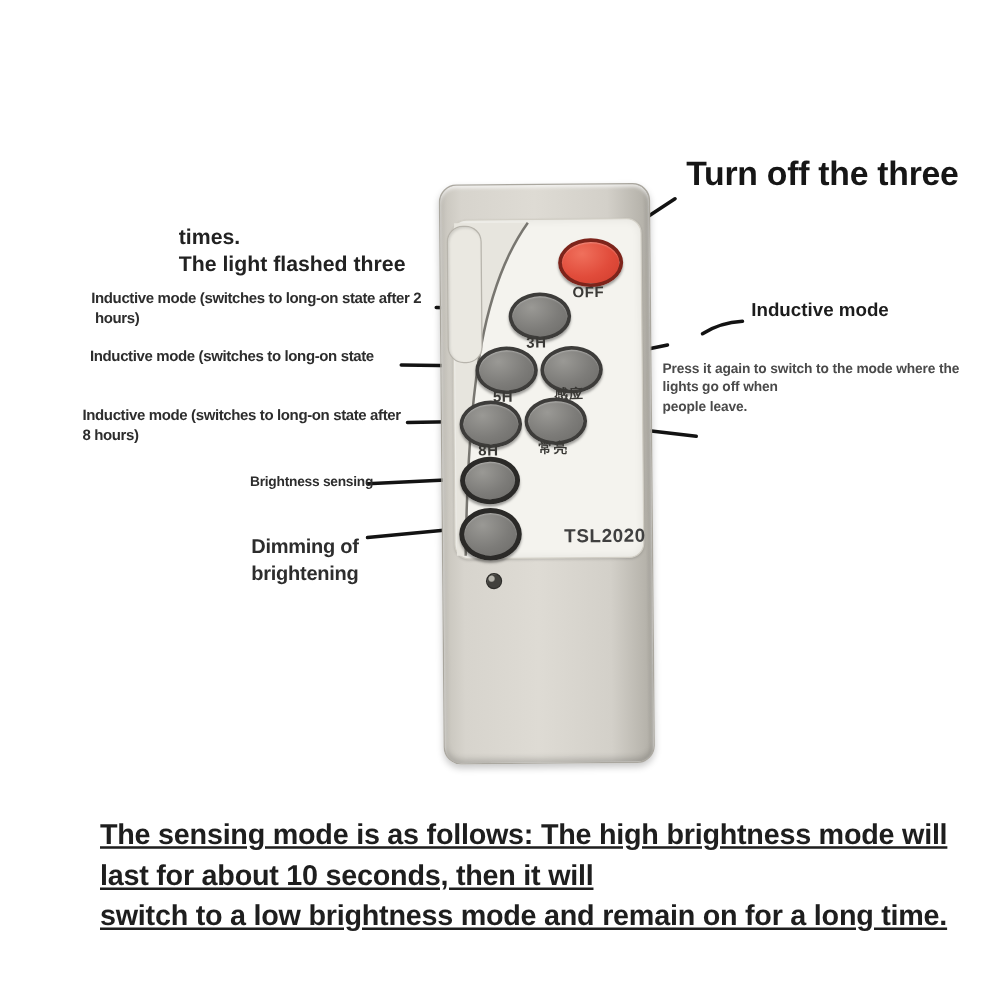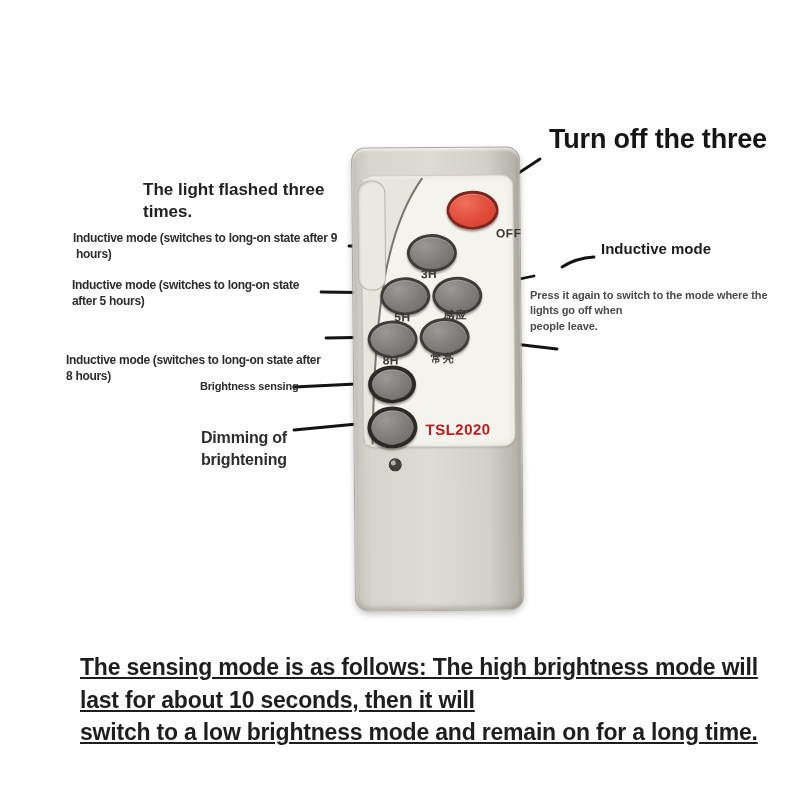--- a/index.html
+++ b/index.html
@@ -22,21 +22,21 @@
 
   .btn{position:absolute;border-radius:50%/50%;
        background:radial-gradient(ellipse at 35% 28%,#9a9995 0%,#7d7c79 55%,#6b6a67 100%);
        border:3px solid #3d3c3a;box-shadow:0 2px 2px rgba(0,0,0,.35), inset 0 1px 1px rgba(255,255,255,.25);}
   .btn.red{background:radial-gradient(ellipse at 35% 28%,#f0705c 0%,#e14c3b 55%,#d03c2c 100%);
            border:3px solid #7d241b;}
   .btn.heavy{border-width:4px;border-color:#2b2a28;}
   .blabel{position:absolute;font-size:12px;font-weight:700;color:#3a3936;text-align:center;
           letter-spacing:.5px;line-height:1;}
   .blabel.cn{font-size:11px;letter-spacing:1px;font-family:"DejaVu Sans",sans-serif;}
-  .model{position:absolute;left:61px;top:245px;font-size:15px;font-weight:700;color:#b91c1c;letter-spacing:.5px;}
+  .model{position:absolute;left:87px;top:245px;font-size:15px;font-weight:700;color:#404040;letter-spacing:.5px;}
   .sun-ic{position:absolute;left:25px;top:246px;width:9px;height:9px;border-radius:50%;
           border:2px solid #84817a;background:radial-gradient(circle,#6e6c65 0 2px,transparent 2.6px);}
   .moon-ic{position:absolute;left:24px;top:282px;width:11px;height:11px;border-radius:50%;
            border:1px solid #2d2c29;background:radial-gradient(circle at 32% 32%,#b6b4ac 0 2px,#42413d 3px);}
 
   
   .h-big{font-size:27px;font-weight:600;color:#161616;letter-spacing:-.2px;}
   .h-med{font-size:15px;font-weight:600;color:#1c1c1c;}
   .t-flash{font-size:17px;font-weight:600;line-height:1.32;color:#222;}
   .t-mode{font-size:12px;font-weight:700;line-height:1.3;color:#2d2d2d;letter-spacing:-.3px;}
@@ -66,21 +66,21 @@
 
   <div class="remote">
     <div class="panel">
       <svg class="crescent" viewBox="0 0 150 270">
         <path d="M 60 2 C 25 50 11 125 8 268 L 1 268 L 1 2 Z" fill="#e7e5de"></path>
         <path d="M 60 2 C 25 50 11 125 8 268" stroke="#787670" stroke-width="2" fill="none"></path>
       </svg>
       <div class="slot"></div>
 
       <div class="btn red" style="left:84px;top:15px;width:46px;height:33px;"></div>
-      <div class="blabel" style="left:92px;top:52px;width:32px;margin-left:38px;">OFF</div>
+      <div class="blabel" style="left:92px;top:52px;width:32px;">OFF</div>
 
       <div class="btn" style="left:44px;top:58px;width:44px;height:32px;"></div>
       <div class="blabel" style="left:52px;top:92px;width:28px;">3H</div>
 
       <div class="btn" style="left:17px;top:101px;width:44px;height:32px;"></div>
       <div class="blabel" style="left:25px;top:135px;width:28px;">5H</div>
 
       <div class="btn" style="left:69px;top:101px;width:44px;height:32px;"></div>
       <div class="blabel cn" style="left:74px;top:134px;width:36px;">感应</div>
 
@@ -102,33 +102,32 @@
 
   <div class="abs h-big" style="left:549px;top:124px;">Turn off the three</div>
 
   <div class="abs h-med" style="left:601px;top:240px;">Inductive mode</div>
   <div class="abs t-tiny" style="left:530px;top:288px;width:250px;">
     <div>Press it again to switch to the mode where the lights go off when</div>
     <div>people leave.</div>
   </div>
 
   <div class="abs t-flash" style="left:143px;top:179px;">
+    <div>times.</div>
     <div>The light flashed three</div>
-    <div>times.</div>
   </div>
 
   <div class="abs t-mode" style="left:73px;top:231px;">
-    <div>Inductive mode (switches to long-on state after 9</div>
+    <div>Inductive mode (switches to long-on state after 2</div>
     <div style="padding-left:3px;">hours)</div>
   </div>
   <div class="abs t-mode" style="left:72px;top:278px;">
     <div>Inductive mode (switches to long-on state</div>
-    <div>after 5 hours)</div>
   </div>
-  <div class="abs t-mode" style="left:66px;top:325px;margin-top:28px;">
+  <div class="abs t-mode" style="left:66px;top:325px;">
     <div>Inductive mode (switches to long-on state after</div>
     <div>8 hours)</div>
   </div>
 
   <div class="abs" style="left:200px;top:380px;font-size:11px;font-weight:700;color:#2d2d2d;letter-spacing:-.2px;">Brightness sensing</div>
   <div class="abs" style="left:201px;top:415px;font-size:16px;font-weight:700;color:#2d2d2d;line-height:1.35;letter-spacing:-.2px;margin-top:12px;">
     <div>Dimming of</div>
     <div>brightening</div>
   </div>
 

